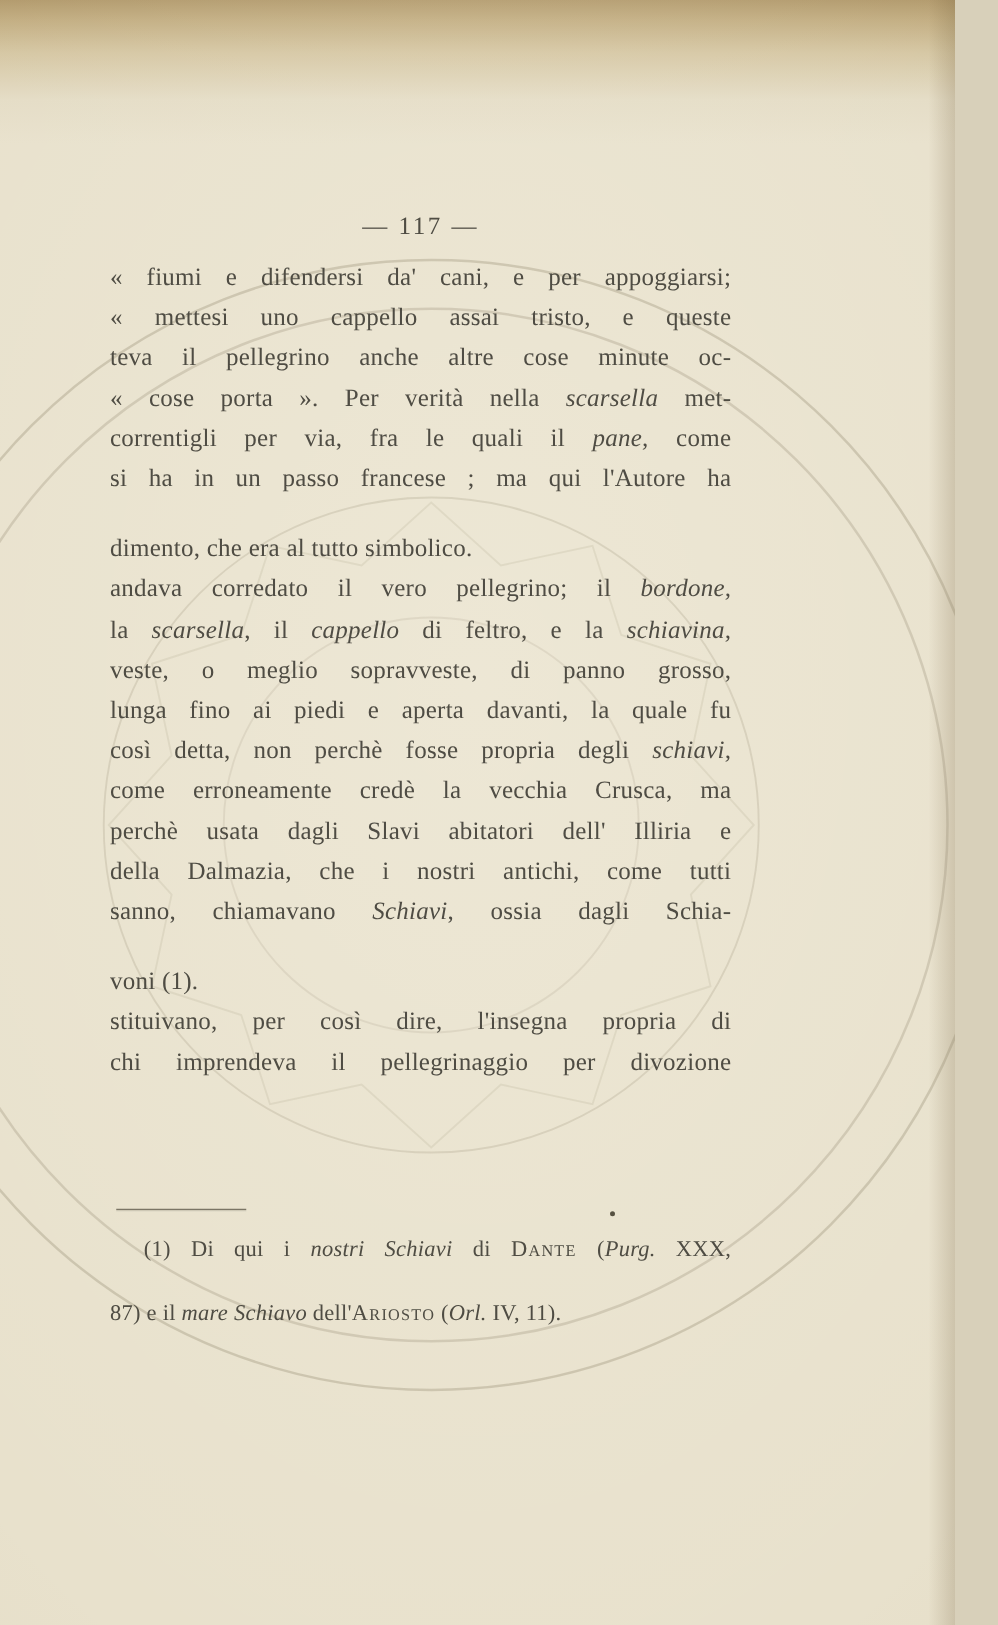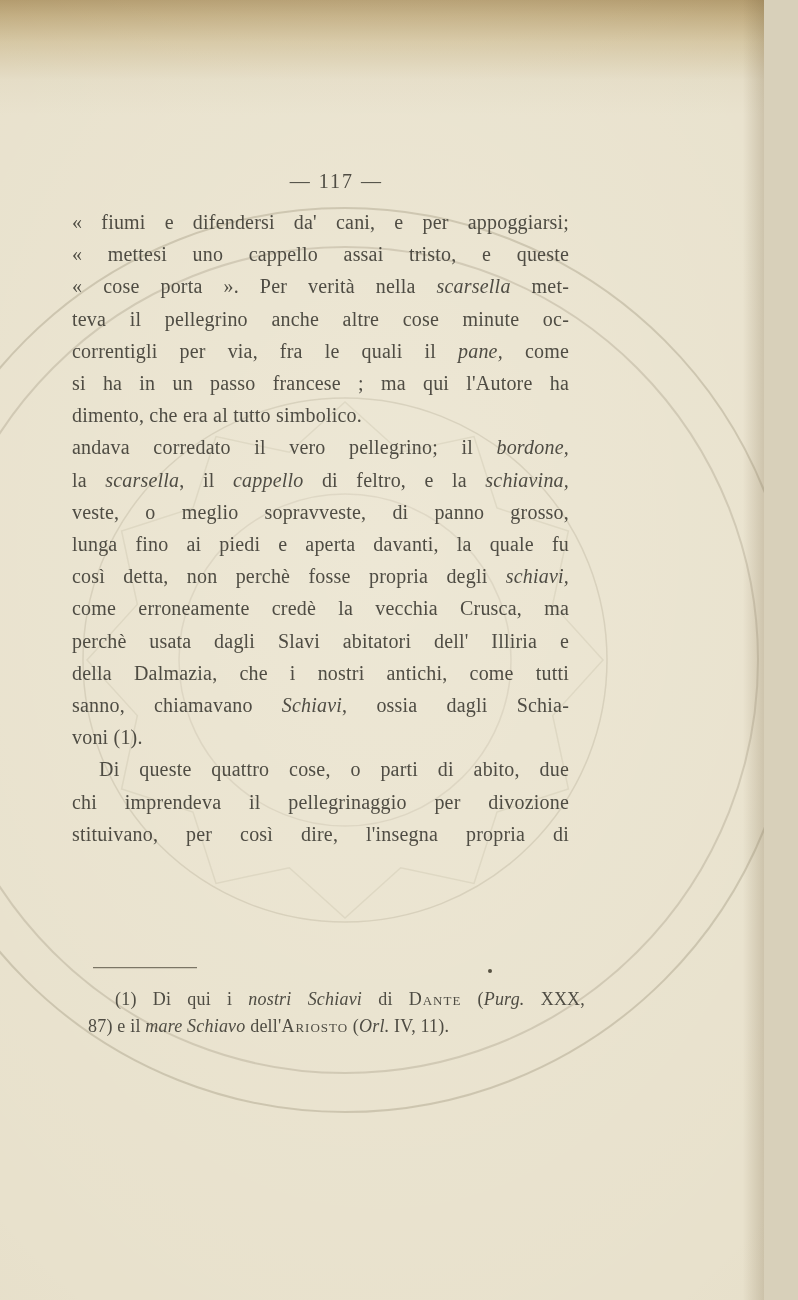--- a/index.html
+++ b/index.html
@@ -24,21 +24,21 @@
   .page-number {
     position: absolute;
     left: 88px; top: 170px;
     width: 497px;
     text-align: center;
     font-size: 20px;
     letter-spacing: 2px;
   }
   .body-text {
     position: absolute;
-    left: 72px; top: 206px;
+    left: 88px; top: 206px;
     width: 497px;
     font-size: 20px;
     letter-spacing: 0.2px;
   }
   .body-text .line { line-height: 32.2px; }
   .footnote-rule {
     position: absolute;
     left: 93px; top: 967px;
     width: 104px; height: 1px;
     background: rgba(85, 80, 65, 0.75);
@@ -51,21 +51,21 @@
     font-size: 18px;
     letter-spacing: 0.2px;
   }
   .footnote-text .line { line-height: 27px; }
   .line {
     text-align: justify;
     text-align-last: justify;
     white-space: nowrap;
     overflow: hidden;
   }
-  .line.end { text-align-last: left; }
+  .line.end { text-align-last: left; margin-top: 24px; }
   .line.indent { padding-left: 27px; }
   .it { font-style: italic; }
   .sc { font-variant: small-caps; letter-spacing: 1px; }
   .ink-dot {
     position: absolute;
     left: 488px; top: 969px;
     width: 4px; height: 4px;
     border-radius: 50%;
     background: rgba(60, 55, 40, 0.85);
   }
@@ -90,38 +90,37 @@
       <circle cx="345" cy="660" r="166" stroke-width="1.5" stroke-opacity="0.14"></circle>
       <polygon stroke-width="1.5" stroke-opacity="0.13" points="603,660 552.7,715.6 568.4,789 497,812 474,883.4 400.7,867.7 345,918 289.3,867.7 216,883.4 193,812 121.6,789 137.3,715.6 87,660 137.3,604.4 121.6,531 193,508 216,436.6 289.3,452.3 345,402 400.7,452.3 474,436.6 497,508 568.4,531 552.7,604.4"></polygon>
     </g>
   </svg>
 
   <div class="page-number">— 117 —</div>
 
   <div class="body-text">
       <div class="line"><span>« fiumi e difendersi da' cani, e per appoggiarsi;</span></div>
       <div class="line"><span>« mettesi uno cappello assai tristo, e queste</span></div>
+      <div class="line"><span>teva il pellegrino anche altre cose minute oc-</span></div>
       <div class="line"><span>« cose porta ». Per verità nella </span><span class="it">scarsella</span><span> met-</span></div>
-      <div class="line"><span>teva il pellegrino anche altre cose minute oc-</span></div>
       <div class="line"><span>correntigli per via, fra le quali il </span><span class="it">pane,</span><span> come</span></div>
       <div class="line"><span>si ha in un passo francese ; ma qui l'Autore ha</span></div>
       <div class="line end"><span>dimento, che era al tutto simbolico.</span></div>
       <div class="line"><span>andava corredato il vero pellegrino; il </span><span class="it">bordone,</span></div>
       <div class="line"><span>la </span><span class="it">scarsella</span><span>, il </span><span class="it">cappello</span><span> di feltro, e la </span><span class="it">schiavina,</span></div>
       <div class="line"><span>veste, o meglio sopravveste, di panno grosso,</span></div>
       <div class="line"><span>lunga fino ai piedi e aperta davanti, la quale fu</span></div>
       <div class="line"><span>così detta, non perchè fosse propria degli </span><span class="it">schiavi,</span></div>
       <div class="line"><span>come erroneamente credè la vecchia Crusca, ma</span></div>
       <div class="line"><span>perchè usata dagli Slavi abitatori dell' Illiria e</span></div>
       <div class="line"><span>della Dalmazia, che i nostri antichi, come tutti</span></div>
       <div class="line"><span>sanno, chiamavano </span><span class="it">Schiavi</span><span>, ossia dagli Schia-</span></div>
       <div class="line end"><span>voni (1).</span></div>
-      <div class="line indent"><span>Di queste quattro cose, o parti di abito, due</span></div>
+      <div class="line"><span>stituivano, per così dire, l'insegna propria di</span></div>
       <div class="line"><span>chi imprendeva il pellegrinaggio per divozione</span></div>
-      <div class="line"><span>stituivano, per così dire, l'insegna propria di</span></div>
     </div>
 
   <div class="footnote-rule"></div>
 
   <div class="footnote-text">
       <div class="line indent"><span>(1) Di qui i </span><span class="it">nostri Schiavi</span><span> di </span><span class="sc">Dante</span><span> (</span><span class="it">Purg.</span><span> XXX,</span></div>
       <div class="line end"><span>87) e il </span><span class="it">mare Schiavo</span><span> dell'</span><span class="sc">Ariosto</span><span> (</span><span class="it">Orl.</span><span> IV, 11).</span></div>
     </div>
 
   <div class="ink-dot"></div>

